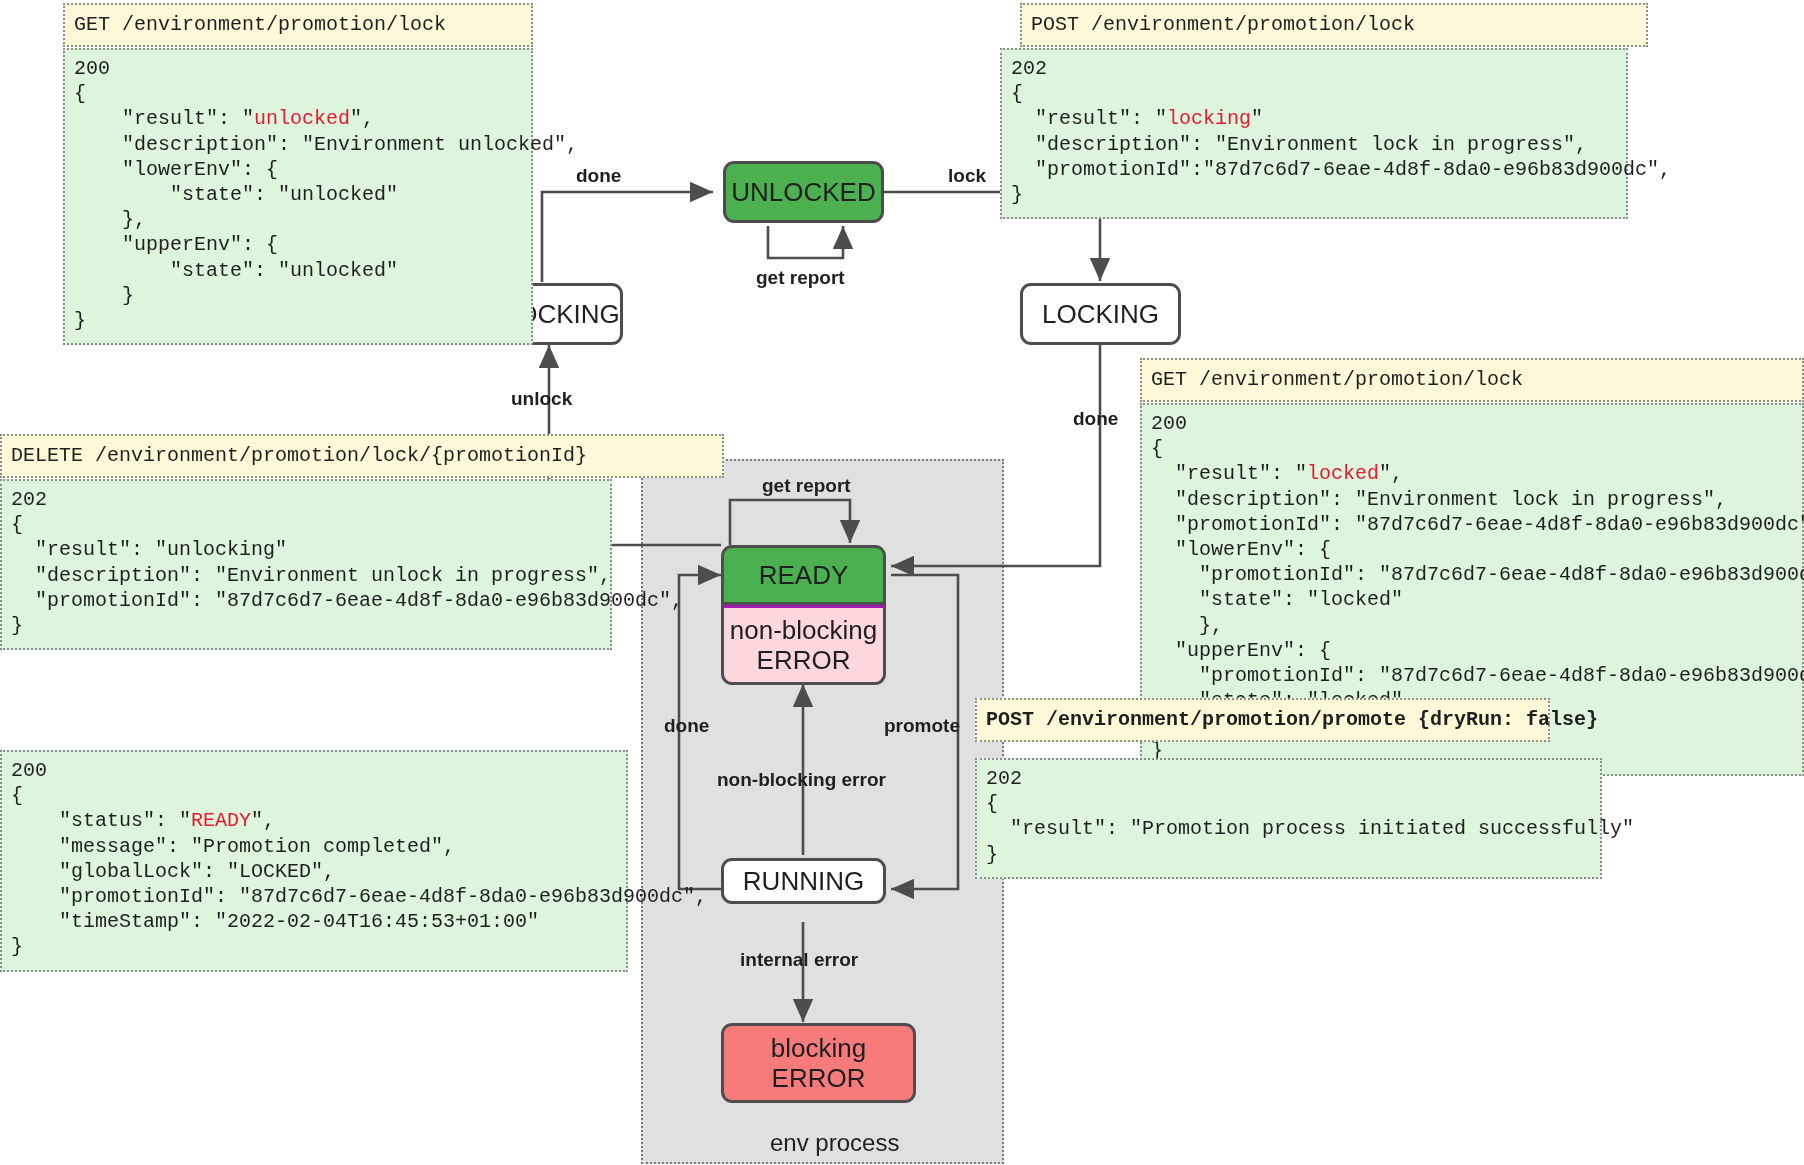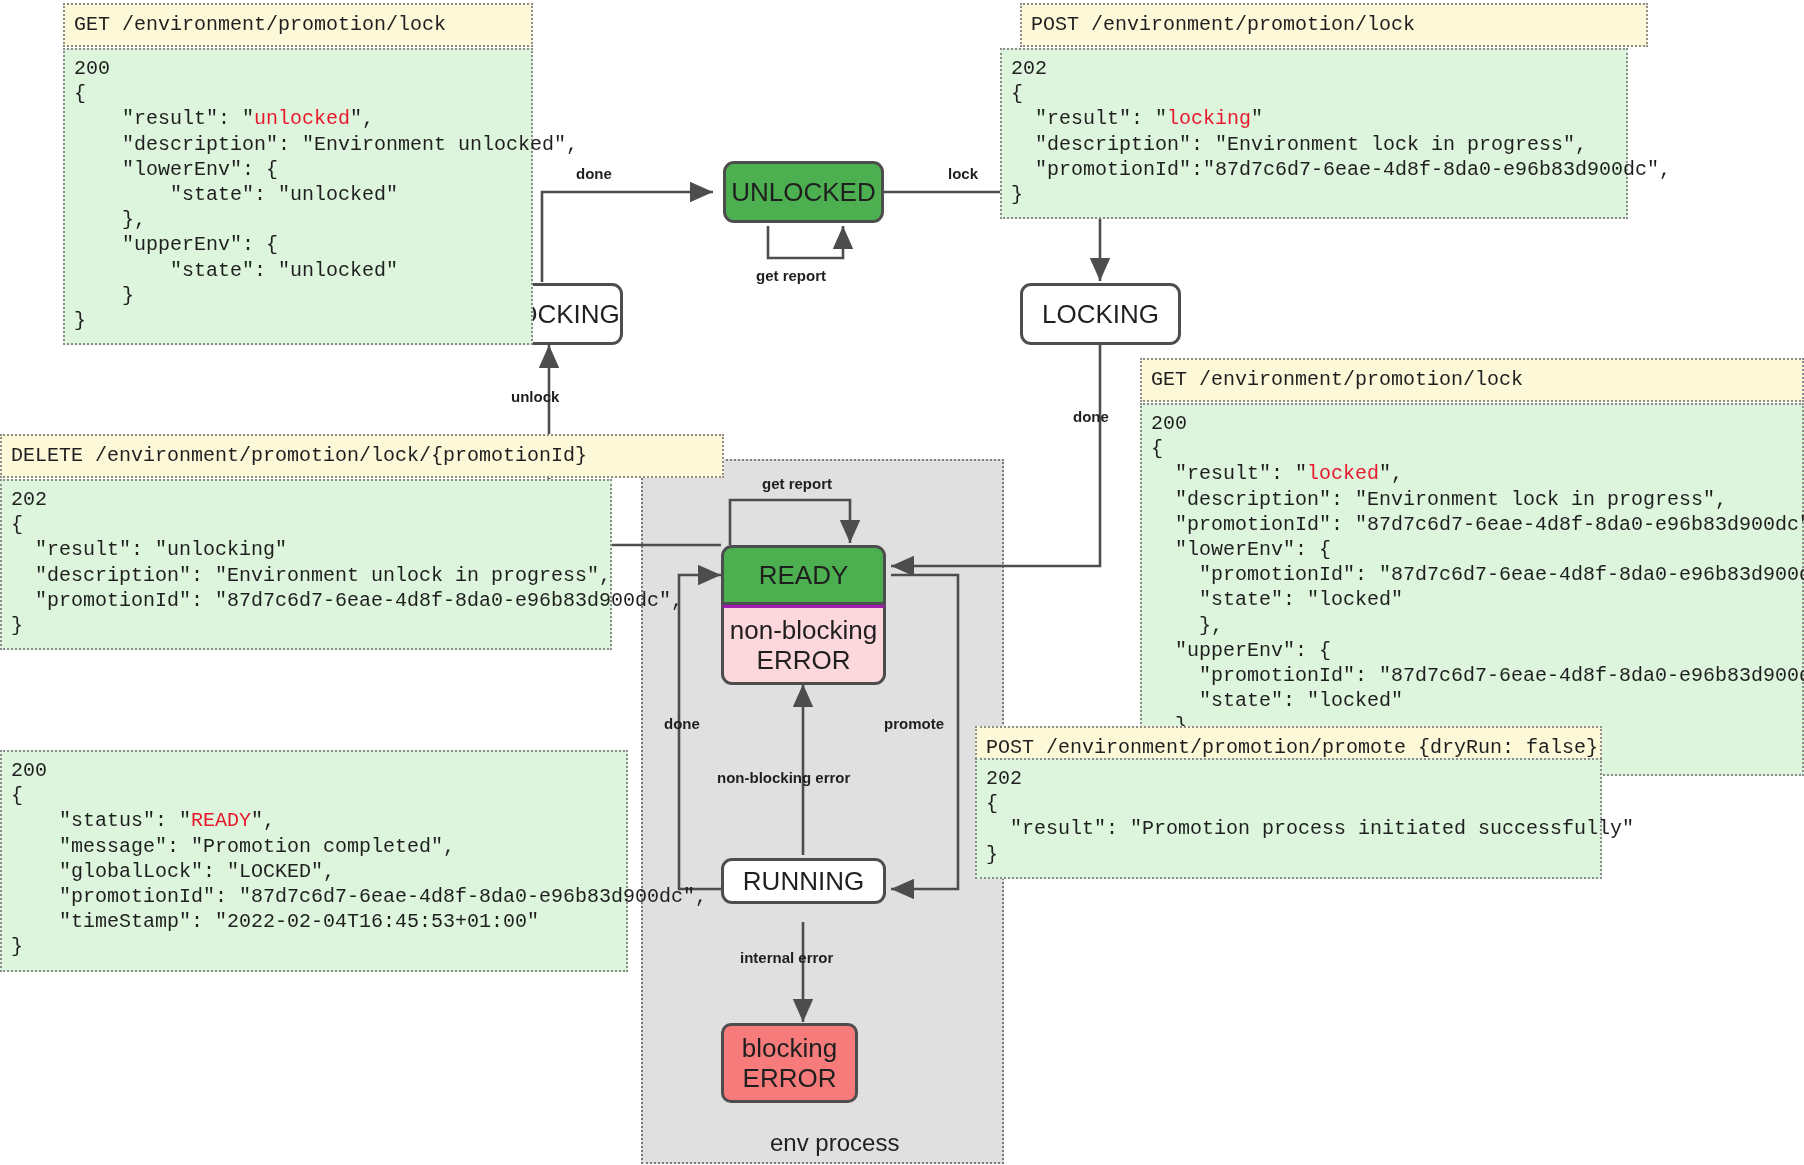--- a/index.html
+++ b/index.html
@@ -85,21 +85,21 @@
   }
   .node.green { background: #4caf50; }
   .node.pink  { background: #fcd7dc; }
   .node.red   { background: #f77b7b; }
   .node.stacked-top    { border-bottom-left-radius: 0; border-bottom-right-radius: 0; }
   .node.stacked-bottom { border-top-left-radius: 0; border-top-right-radius: 0; border-top: 3px solid #a21caf; }
 
   
   .edge-label {
     position: absolute;
-    font-size: 15px;
+    font-size: 19px;
     font-weight: bold;
     color: #1f1f1f;
     white-space: nowrap;
   }
 </style>
 </head>
 <body>
 
 <div id="canvas">
 
@@ -144,21 +144,21 @@
 
   <div class="node green stacked-top" style="left:721px; top:545px; width:165px; height:60px;">READY</div>
 
   <div class="node pink stacked-bottom" style="left:721px; top:605px; width:165px; height:80px; flex-direction:column;">
     <span>non-blocking</span>
     <span>ERROR</span>
   </div>
 
   <div class="node" style="left:721px; top:858px; width:165px; height:46px;">RUNNING</div>
 
-  <div class="node red" style="left:721px; top:1023px; width:137px; height:80px; flex-direction:column;border-radius:10px;">
+  <div class="node red" style="left:721px; top:1023px; width:195px; height:80px; flex-direction:column;">
     <span>blocking</span>
     <span>ERROR</span>
   </div>
 
   <div class="edge-label" style="left:576px; top:165px;">done</div>
   <div class="edge-label" style="left:948px; top:165px;">lock</div>
   <div class="edge-label" style="left:756px; top:267px;">get report</div>
   <div class="edge-label" style="left:511px; top:388px;">unlock</div>
   <div class="edge-label" style="left:1073px; top:408px;">done</div>
   <div class="edge-label" style="left:762px; top:475px;">get report</div>
@@ -232,21 +232,21 @@
     <div class="api-body" style="border-top:2px dotted #8d8d8d;"><span>200
 {
     "status": "<span class="hl">READY</span>",
     "message": "Promotion completed",
     "globalLock": "LOCKED",
     "promotionId": "87d7c6d7-6eae-4d8f-8da0-e96b83d900dc",
     "timeStamp": "2022-02-04T16:45:53+01:00"
 }</span></div>
   </div>
 
-  <div class="api-box" style="left:975px; top:726px; width:627px;">
+  <div class="api-box" style="left:975px; top:698px; width:575px;font-weight:bold;">
     <div class="api-title">POST /environment/promotion/promote {dryRun: false}</div>
   </div>
   <div class="api-box" style="left:975px; top:758px; width:627px;">
     <div class="api-body" style="border-top:2px dotted #8d8d8d;"><span>202
 {
   "result": "Promotion process initiated successfully"
 }</span></div>
   </div>
 
 </div>

